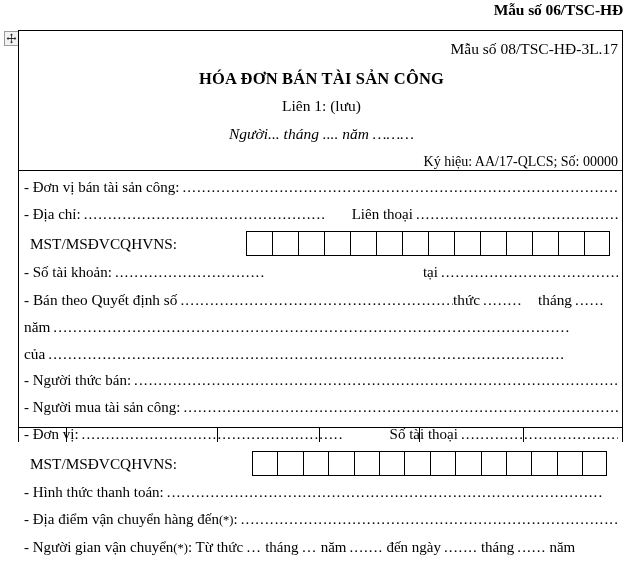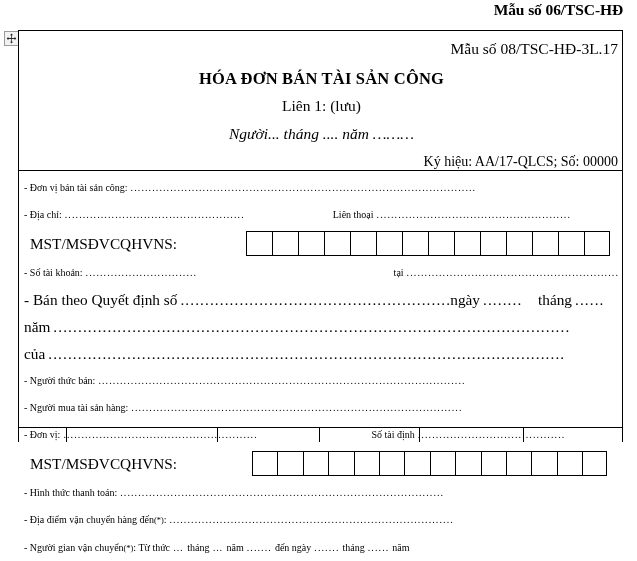--- a/index.html
+++ b/index.html
@@ -102,21 +102,21 @@
     white-space: nowrap;
   }
 
   
   .body-cell {
     position: relative;
     padding: 3px 4px 0 5px;
     box-sizing: border-box;
   }
   .frow {
-    font-size: 10px;
+    font-size: 15px;
     line-height: 27px;
     white-space: nowrap;
     overflow: hidden;
     display: flex;
     align-items: baseline;
   }
   .lbl { flex: 0 0 auto; }
   .dots {
     flex: 1 1 auto;
     overflow: hidden;
@@ -251,21 +251,21 @@
     <div class="frow">
       <span class="lbl">- Số tài khoản:</span>
       <span class="dots-fixed w-dec">...............................</span>
       <span class="lbl">tại</span>
       <span class="dots">................................................................</span>
     </div>
 
     <div class="wrap-line">
       <span class="lbl">- Bán theo Quyết định số</span>
       <span class="dots">.........................................................</span>
-      <span class="lbl">ngày</span>
+      <span class="lbl">thức</span>
       <span class="dots-fixed w-sm">........</span>
       <span class="lbl">tháng</span>
       <span class="dots-fixed w-xs">......</span>
     </div>
 
     <div class="wrap-line">
       <span class="lbl">năm</span>
       <span class="dots">.........................................................................................................</span>
     </div>
 
@@ -273,28 +273,28 @@
       <span class="lbl">của</span>
       <span class="dots">.........................................................................................................</span>
     </div>
 
     <div class="frow">
       <span class="lbl">- Người thức bán:</span>
       <span class="dots">......................................................................................................</span>
     </div>
 
     <div class="frow">
-      <span class="lbl">- Người mua tài sản hàng:</span>
+      <span class="lbl">- Người mua tài sản công:</span>
       <span class="dots">............................................................................................</span>
     </div>
 
     <div class="frow">
       <span class="lbl">- Đơn vị:</span>
       <span class="dots-fixed w-dec">......................................................</span>
-      <span class="lbl">Số tài định</span>
+      <span class="lbl">Số tài thoại</span>
       <span class="dots">.........................................</span>
     </div>
 
     <div class="mst-row">
       <span class="mst-label">MST/MSĐVCQHVNS:</span>
       <span class="mst-grid" id="mst-grid-buyer">
           <span class="cellbox"></span>
           <span class="cellbox"></span>
           <span class="cellbox"></span>
           <span class="cellbox"></span>

